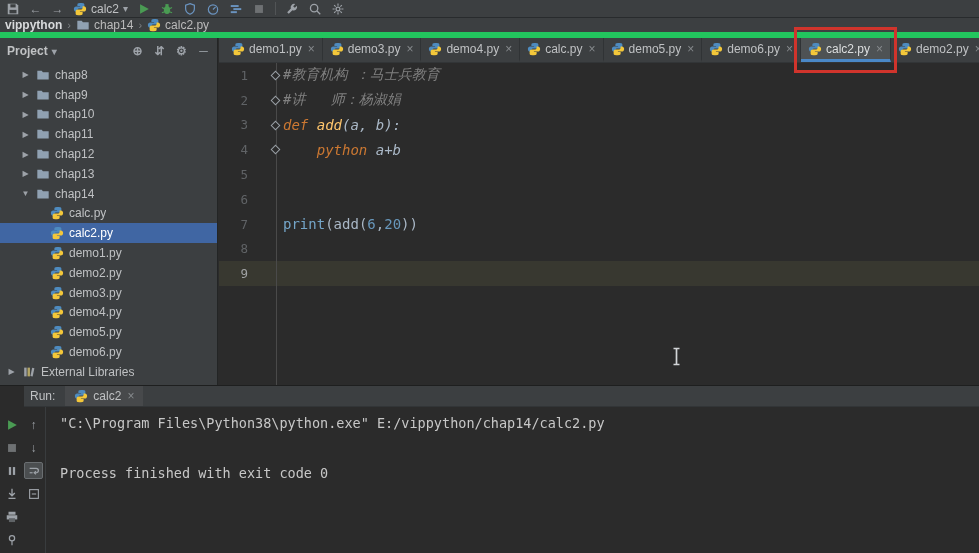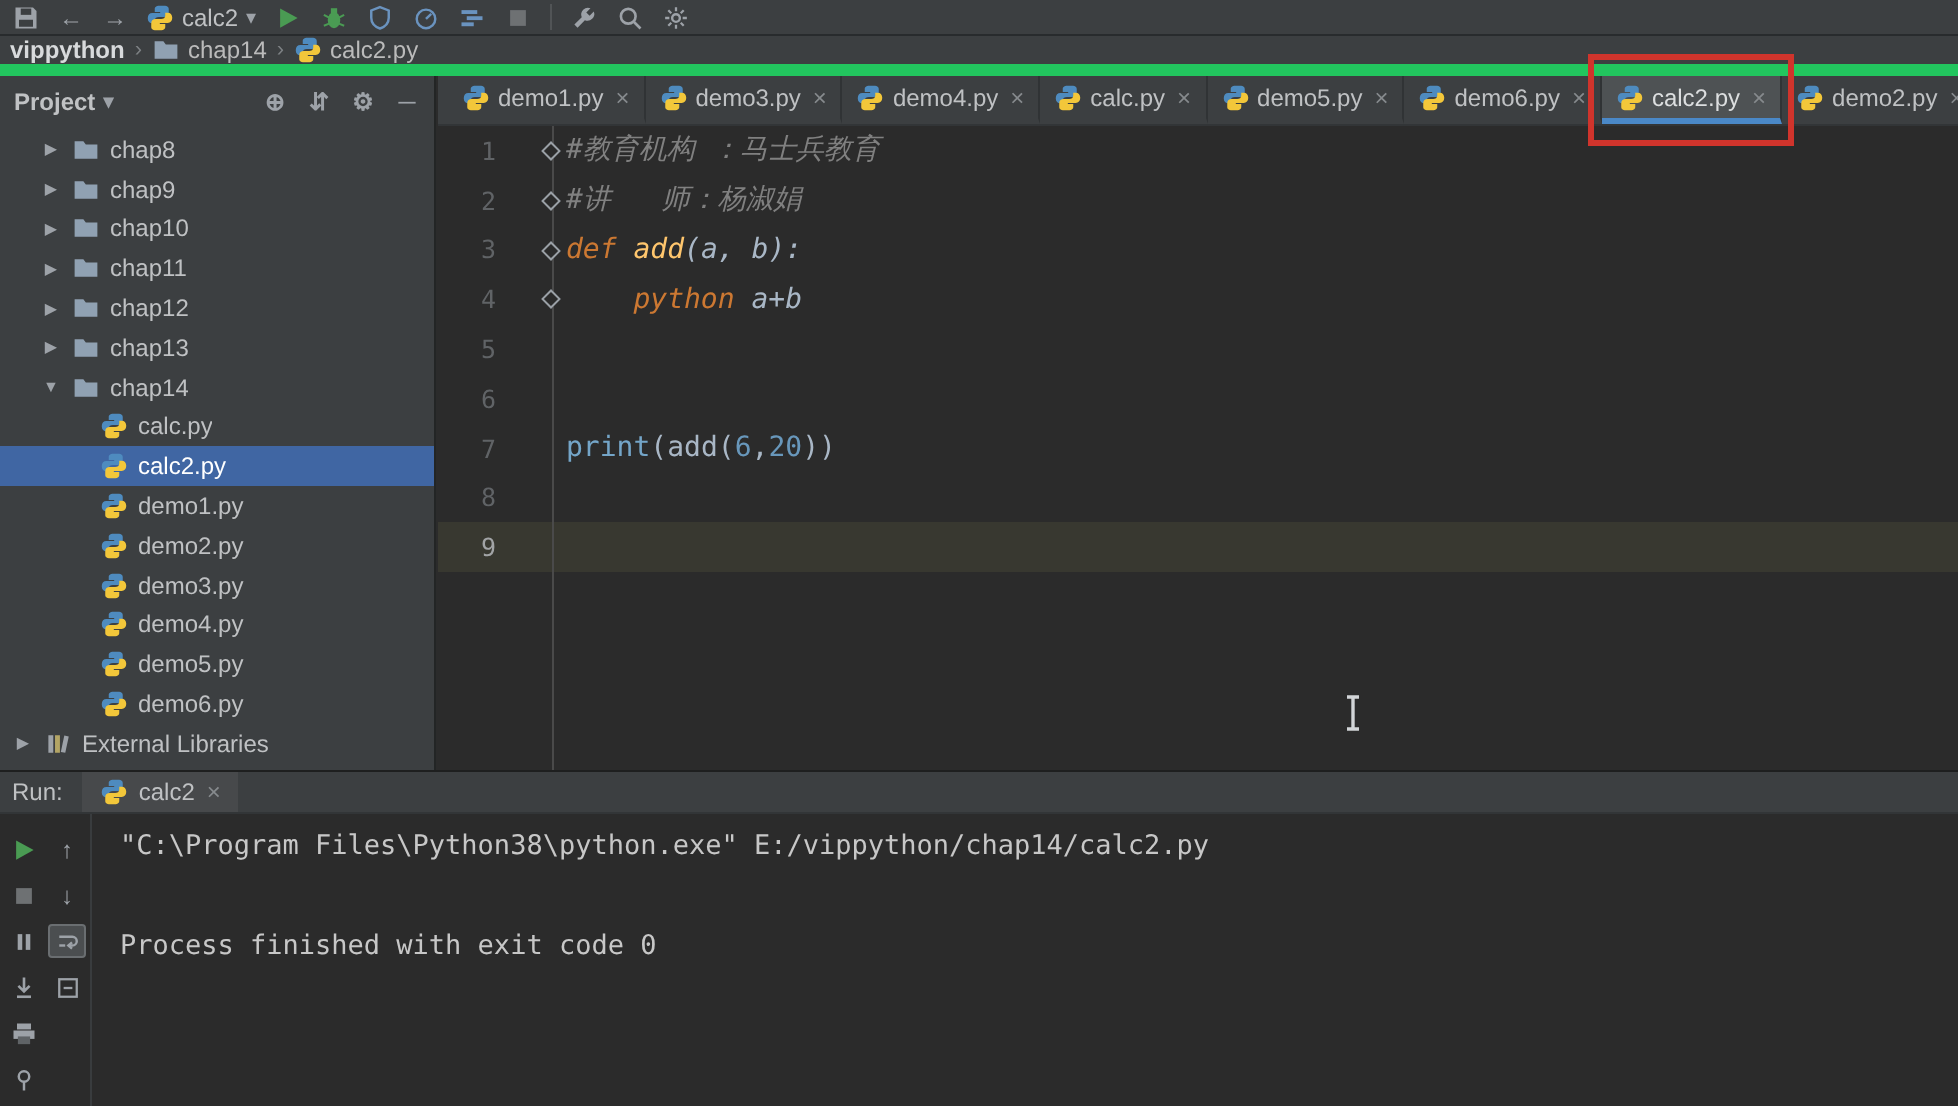--- a/index.html
+++ b/index.html
@@ -62,21 +62,21 @@
   .tok-comment{color:#808080;font-style:italic;}
   .tok-kw{color:#cc7832;font-style:italic;}
   .tok-fn{color:#ffc66d;font-style:italic;}
   .tok-param{color:#a9b7c6;font-style:italic;}
   .tok-plain{color:#a9b7c6;}
   .tok-plaini{color:#a9b7c6;font-style:italic;}
   .tok-builtin{color:#74a5c8;margin-top:20px;}
   .tok-num{color:#6897bb;}
 
   
-  #run{position:absolute;left:0;top:385px;right:0;bottom:0;background:#2b2b2b;border-top:1px solid #1e1f1f;}
+  #run{position:absolute;left:0;top:385px;right:0;bottom:0;background:#2b2b2b;border-top:1px solid #1e1f1f;padding-left:24px;}
   #run-header{height:21px;background:#3c3f41;border-bottom:1px solid #323537;display:flex;
     align-items:center;gap:10px;padding-left:6px;font-size:12px;color:#bfc1c3;}
   .run-tab{display:flex;align-items:center;gap:5px;height:100%;padding:0 9px;background:#47494b;cursor:default;}
   .run-tab .tab-close{margin-left:1px;}
   #console-toolbar{position:absolute;left:0;top:21px;bottom:0;width:46px;border-right:1px solid #393c3e;}
   #ct-col1{position:absolute;left:1px;top:9px;display:flex;flex-direction:column;gap:6px;align-items:center;width:21px;}
   #ct-col2{position:absolute;left:23px;top:9px;display:flex;flex-direction:column;gap:6px;align-items:center;width:21px;}
   .ct-btn{width:19px;height:17px;display:flex;align-items:center;justify-content:center;border:1px solid transparent;}
   .ct-btn.selected{border-color:#6a6e71;background:#4b4e50;border-radius:2px;}
   #console{position:absolute;left:47px;top:21px;right:0;bottom:0;padding:4px 0 0 13px;

